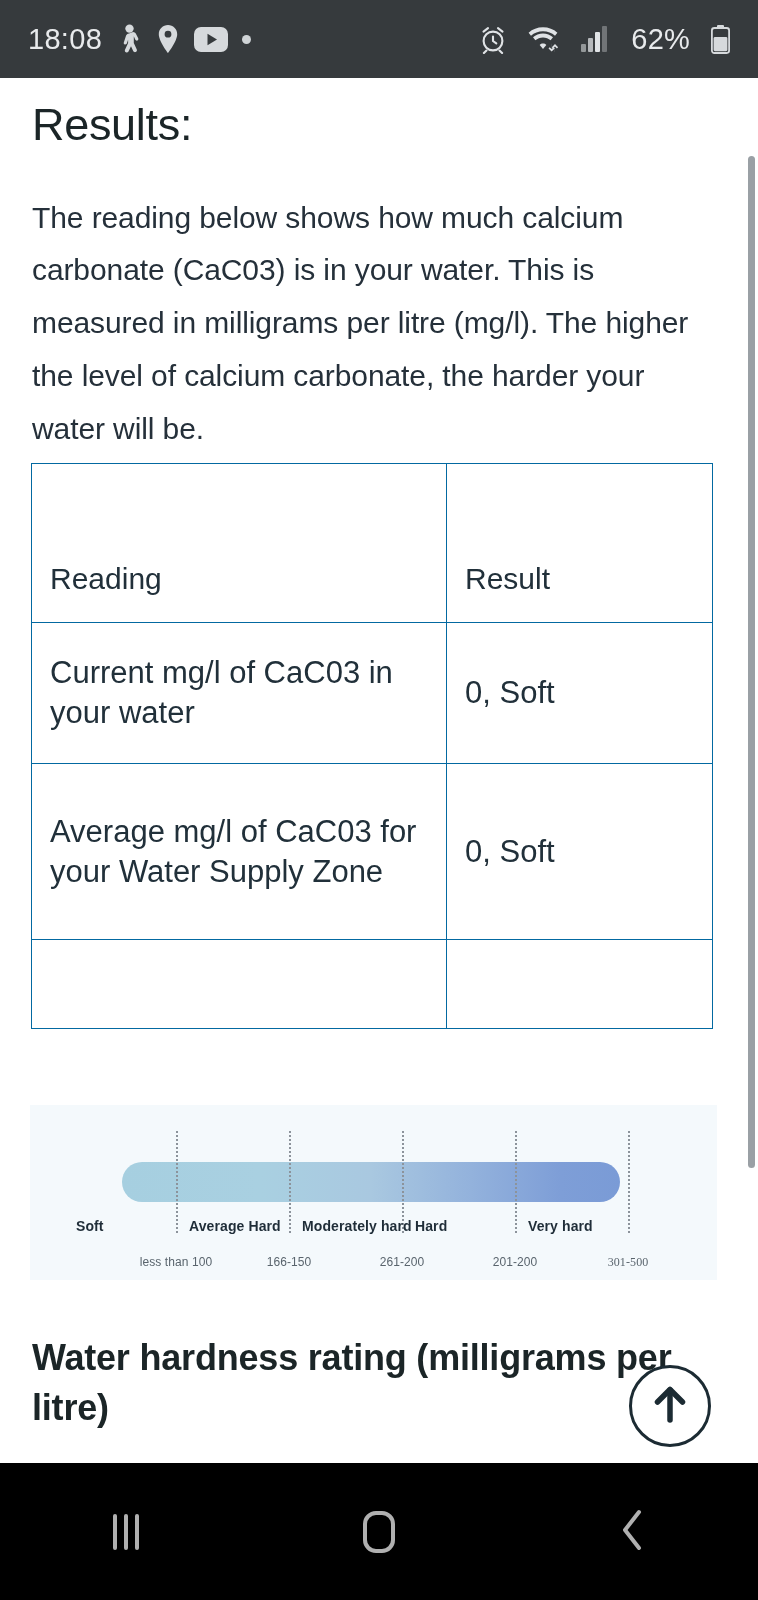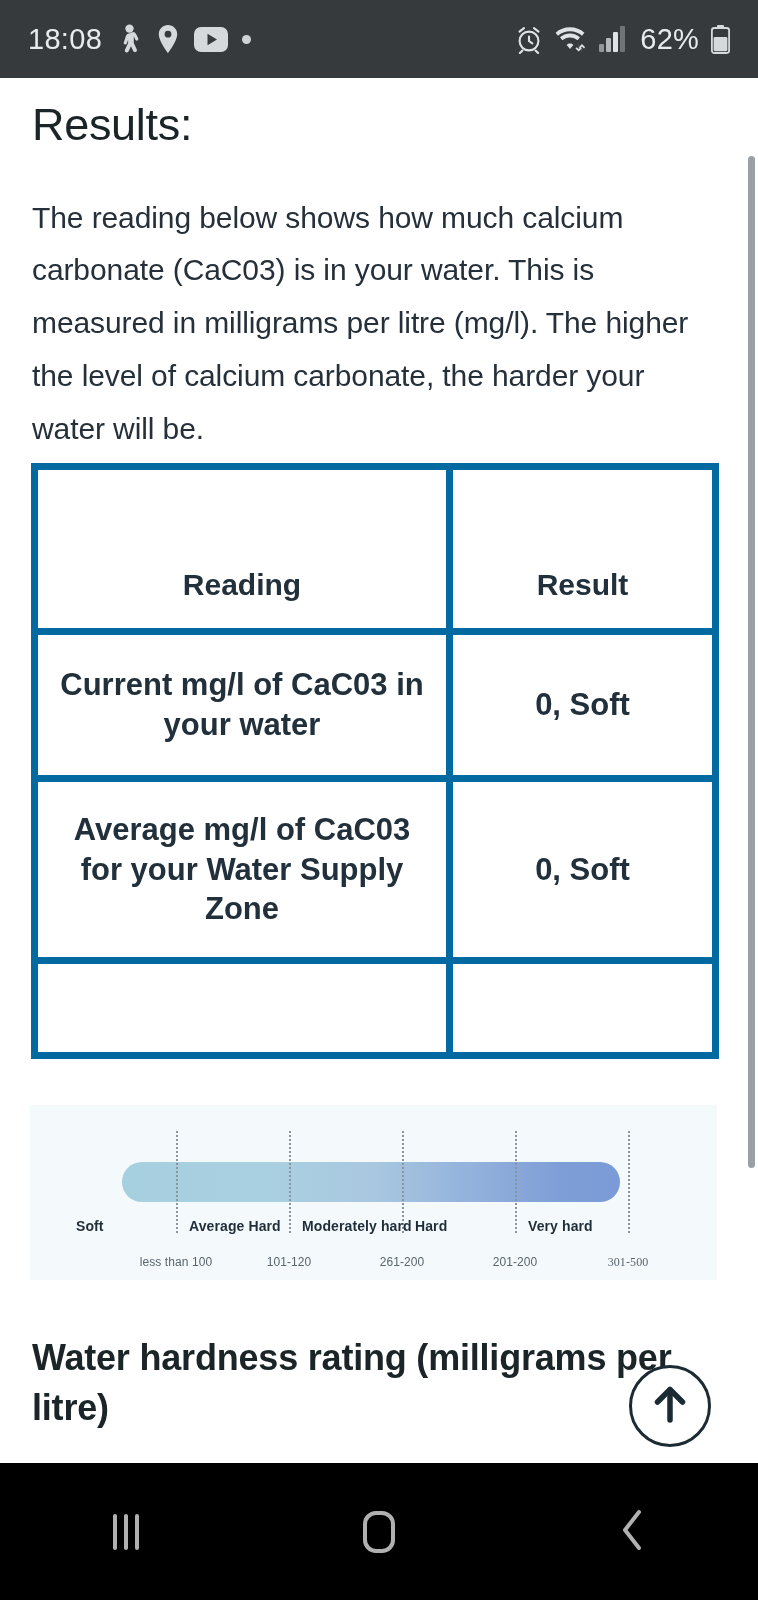--- a/index.html
+++ b/index.html
@@ -42,21 +42,21 @@
   }
   .status-time {
     color: #e8eaec;
     font-size: 29px;
     letter-spacing: 0.3px;
     font-family: "Liberation Sans", sans-serif;
   }
   .status-right {
     display: flex;
     align-items: center;
-    gap: 12px;
+    gap: 21px;
   }
   .status-battery-text {
     color: #e8eaec;
     font-size: 29px;
     margin-left: 2px;
     letter-spacing: 0.2px;
   }
   .sicon { display: block; }
   .dot-icon {
     width: 9px; height: 9px;
@@ -97,25 +97,25 @@
   
   .results-table {
     position: absolute;
     left: 31px;
     top: 385px;
     width: 681px;
     border-collapse: collapse;
     table-layout: fixed;
   }
   .results-table td, .results-table th {
-    border: 7px solid #0369a1;
-    text-align: center;
+    border: 1px solid #0369a1;
+    text-align: left;
     vertical-align: middle;
     padding: 0 18px;
-    font-weight: bold;
+    font-weight: normal;
     color: #21303a;
   }
   .col-reading { width: 415px; }
   .col-result  { width: 266px; }
 
   .thead-row th {
     height: 132px;
     font-size: 30px;
     color: #21303a;
     vertical-align: bottom;
@@ -383,21 +383,21 @@
         <div class="tick" style="left:485px;"></div>
         <div class="tick" style="left:598px;"></div>
 
         <div class="tick-label" style="left:146px;">Soft</div>
         <div class="tick-label" style="left:259px;">Average Hard</div>
         <div class="tick-label" style="left:372px;">Moderately hard</div>
         <div class="tick-label" style="left:485px;">Hard</div>
         <div class="tick-label" style="left:598px;">Very hard</div>
 
         <div class="tick-range" style="left:146px;">less than 100</div>
-        <div class="tick-range" style="left:259px;">101-120</div>
+        <div class="tick-range" style="left:259px;">166-150</div>
         <div class="tick-range" style="left:372px;">261-200</div>
         <div class="tick-range" style="left:485px;">201-200</div>
         <div class="tick-range" style="left:598px;font-family:Liberation Serif, serif;">301-500</div>
       </div>
     </div>
 
     <h2 class="sub-heading">Water hardness rating (milligrams per litre)</h2>
 
     <div class="scroll-top">
       <span>

